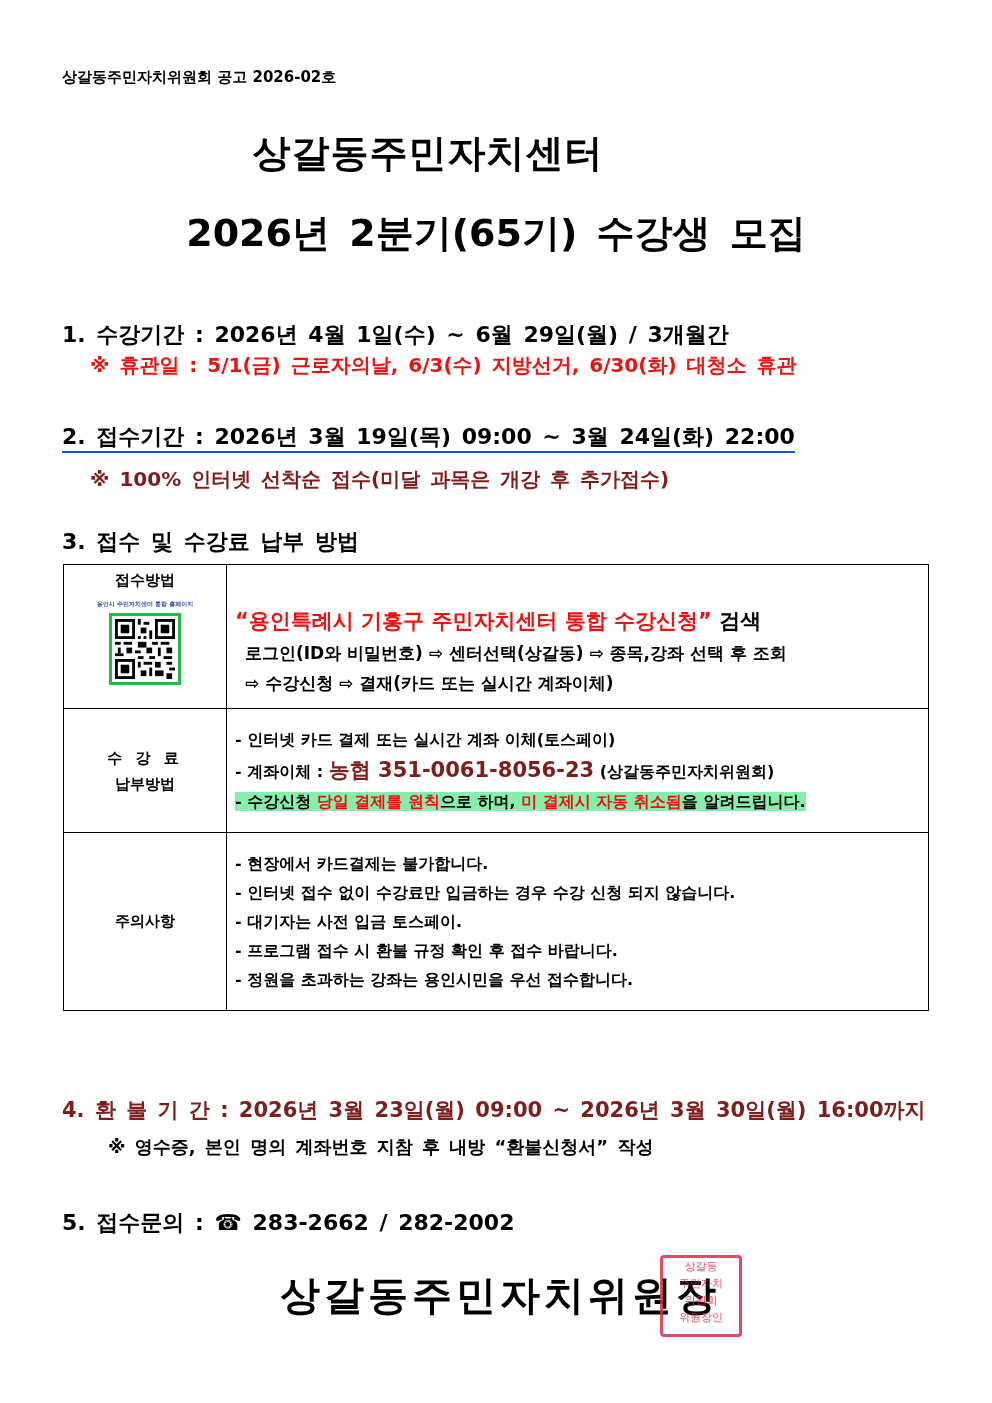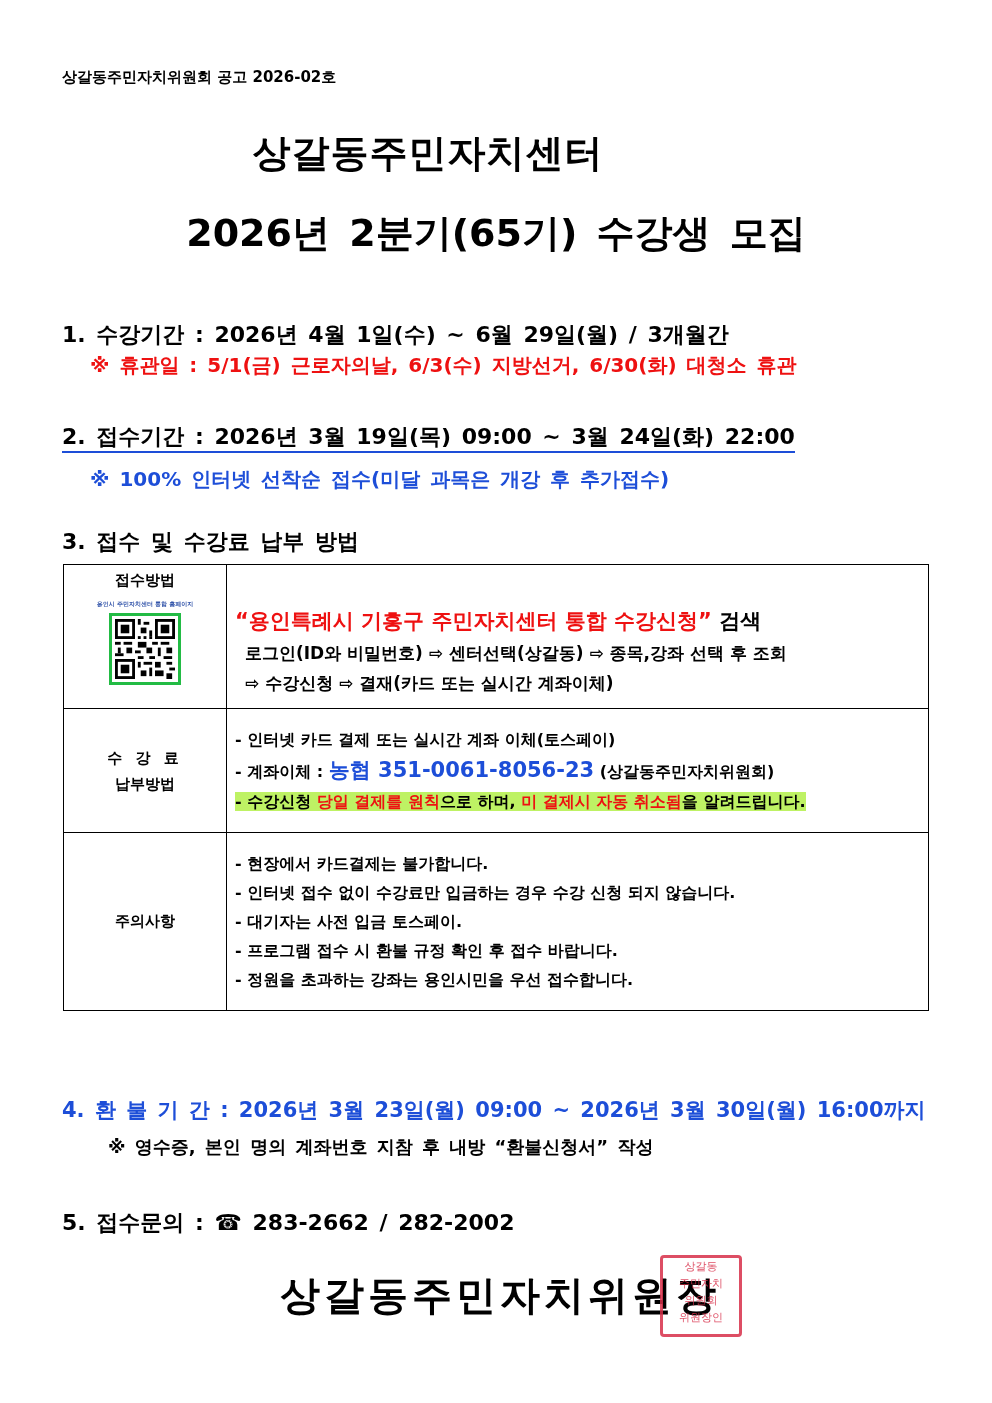--- a/index.html
+++ b/index.html
@@ -4,28 +4,28 @@
 <style>
   html, body { margin:0; padding:0; background:#fff; }
   body { width:992px; height:1403px; position:relative; font-family:"DejaVu Sans", sans-serif; color:#000; overflow:hidden; }
   .abs { position:absolute; }
   .notice-no { left:62px; top:68px; font-size:15px; font-weight:bold; white-space:nowrap; }
   .title1 { left:0; width:856px; top:128px; text-align:center; font-size:38px; font-weight:bold; letter-spacing:1px; }
   .title2 { left:0; width:992px; top:208px; text-align:center; font-size:38px; font-weight:bold; word-spacing:6px; }
   .sec { left:62px; font-size:22px; font-weight:bold; white-space:nowrap; word-spacing:3px; }
   .note { font-size:20px; font-weight:bold; white-space:nowrap; word-spacing:3px; }
   .red { color:#ee1111; }
-  .blue { color:#1d4ed8; }
+  .blue { color:#7f1d1d; }
   .underline-red { border-bottom:2px solid #1d4ed8; padding-bottom:2px; }
   table.main { position:absolute; left:63px; top:564px; width:866px; border-collapse:collapse; }
   table.main td { border:1.5px solid #000; vertical-align:middle; }
   .col1 { width:160px; text-align:center; font-weight:bold; font-size:15px; }
   .hdr td { height:58px; font-weight:bold; font-size:15px; text-align:center; }
   .content { padding-left:8px; font-weight:bold; font-size:16px; line-height:30px; }
-  .hl { background:#bef264; }
+  .hl { background:#86efac; }
   .qr-caption { font-size:6px; color:#3355aa; margin-top:10px; }
   .qr { width:60px; height:60px; margin:4px auto 0; border:3px solid #22bb44; padding:3px; background:#fff; }
   .stamp { left:660px; top:1255px; width:76px; height:76px; border:3px solid #d8304a; border-radius:4px; color:#d8304a; font-size:11px; line-height:17px; text-align:center; opacity:0.85; }
   .signature { left:280px; top:1268px; font-size:40px; font-weight:bold; letter-spacing:4px; white-space:nowrap; }
 </style>
 </head>
 <body>
 
 <div class="abs notice-no">상갈동주민자치위원회 공고 2026-02호</div>
 <div class="abs title1">상갈동주민자치센터</div>

